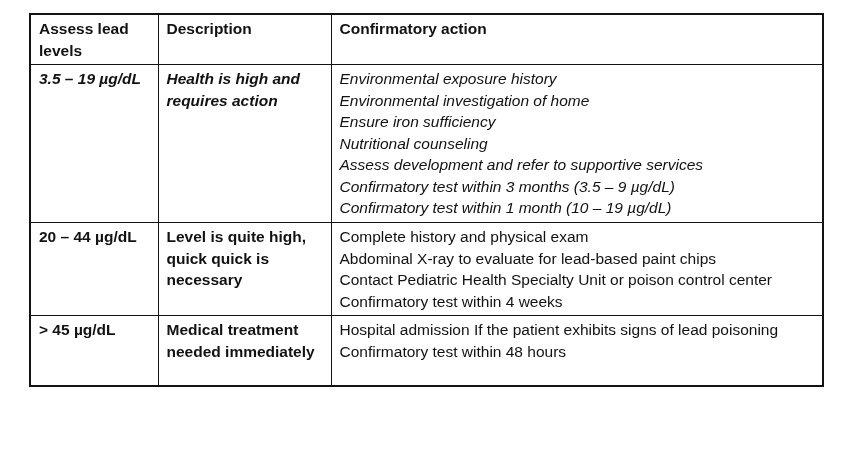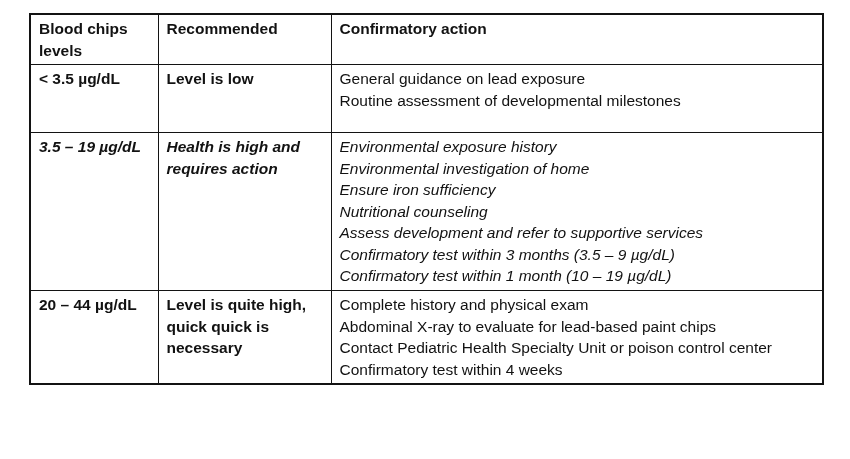--- a/index.html
+++ b/index.html
@@ -63,46 +63,46 @@
 
 <div class="page">
   <table class="lead-table">
     <colgroup>
       <col class="c1">
       <col class="c2">
       <col class="c3">
     </colgroup>
     <thead>
       <tr class="hdr-row">
-        <th>Blood chips levels</th>
-        <th>Recommended</th>
+        <th>Assess lead levels</th>
+        <th>Description</th>
         <th>Confirmatory action</th>
       </tr>
     </thead>
     <tbody>
-      <tr class="row-low">
-        <td class="level-cell">&lt; 3.5 µg/dL</td>
-        <td class="desc-cell">Level is low</td>
-        <td class="actions-cell">General guidance on lead exposure
-Routine assessment of developmental milestones</td>
-      </tr>
       <tr class="row-high">
         <td class="level-cell">3.5 – 19 µg/dL</td>
         <td class="desc-cell">Health is high and requires action</td>
         <td class="actions-cell">Environmental exposure history
 Environmental investigation of home
 Ensure iron sufficiency
 Nutritional counseling
 Assess development and refer to supportive services
 Confirmatory test within 3 months (3.5 – 9 µg/dL)
 Confirmatory test within 1 month (10 – 19 µg/dL)</td>
       </tr>
       <tr class="row-quite">
         <td class="level-cell">20 – 44 µg/dL</td>
         <td class="desc-cell">Level is quite high, quick quick is necessary</td>
         <td class="actions-cell">Complete history and physical exam
 Abdominal X-ray to evaluate for lead-based paint chips
 Contact Pediatric Health Specialty Unit or poison control center
 Confirmatory test within 4 weeks</td>
       </tr>
+      <tr class="row-medical">
+        <td class="level-cell">&gt; 45 µg/dL</td>
+        <td class="desc-cell">Medical treatment needed immediately</td>
+        <td class="actions-cell">Hospital admission If the patient exhibits signs of lead poisoning
+Confirmatory test within 48 hours</td>
+      </tr>
     </tbody>
   </table>
 </div>
 
 </body></html>

